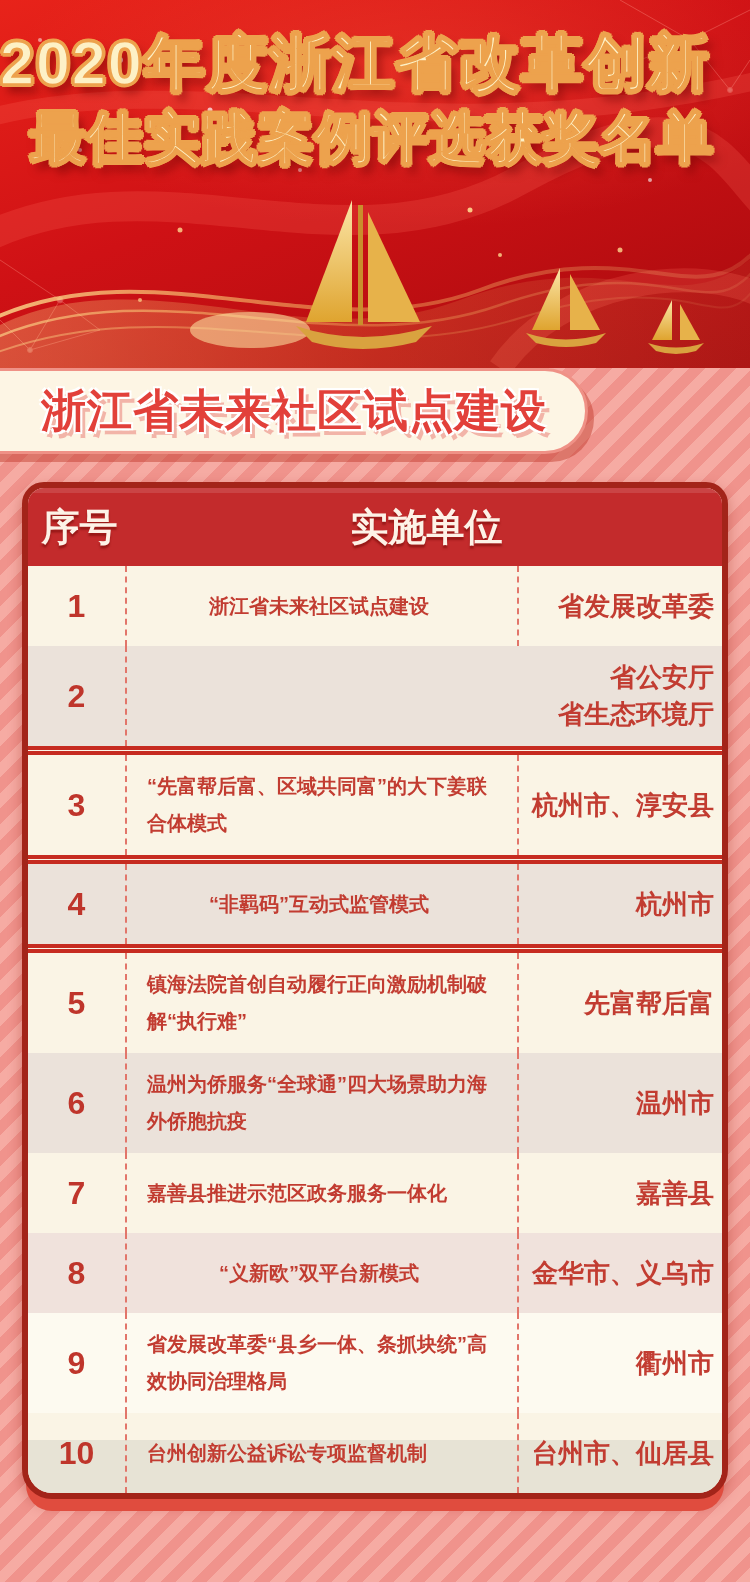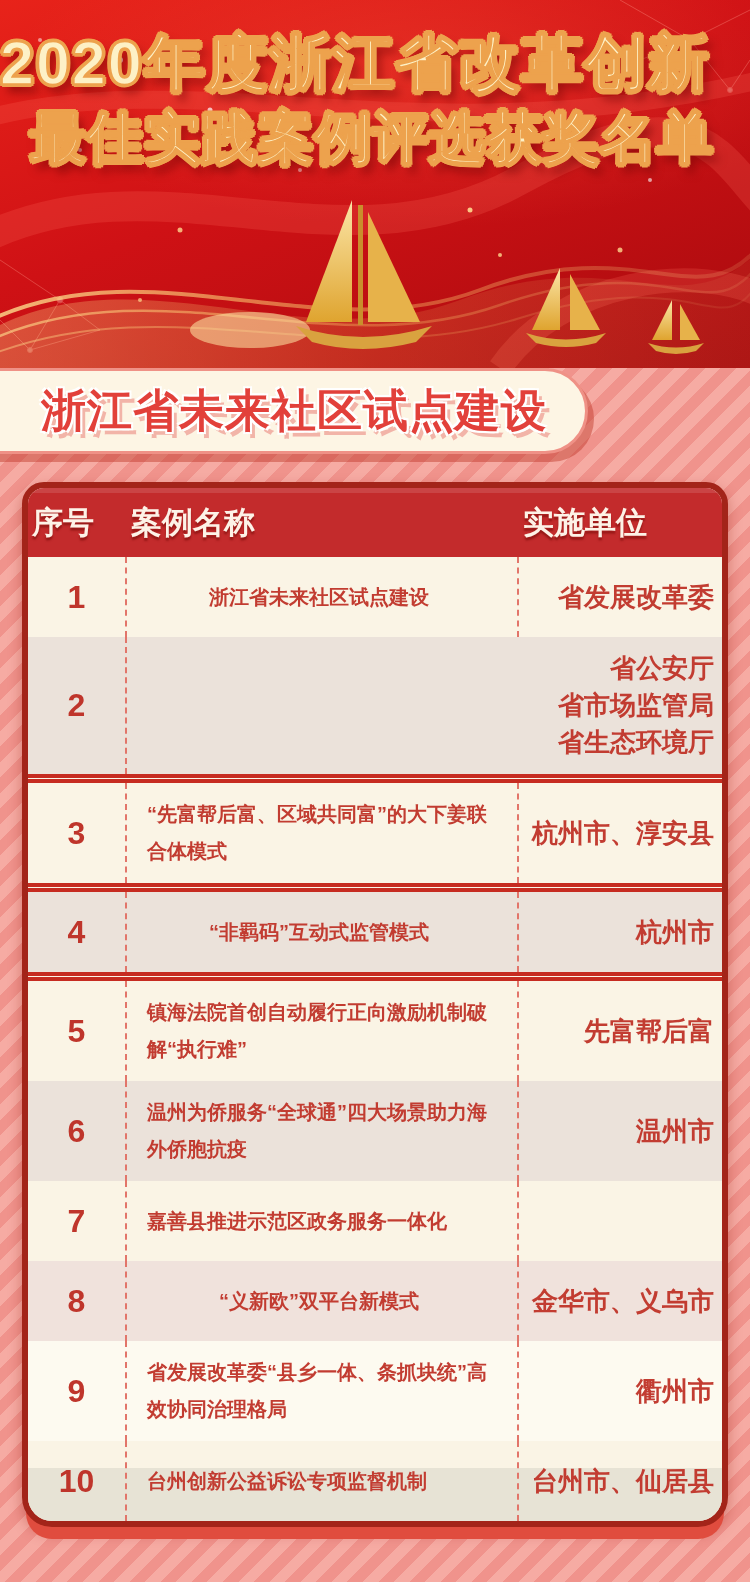--- a/index.html
+++ b/index.html
@@ -68,22 +68,22 @@
     border:6px solid var(--table_border);
     border-radius:22px 22px 30px 30px;
     overflow:hidden;background:var(--row_cream);
     box-shadow:0 16px 0 -4px #e04c3e,0 6px 14px rgba(140,20,10,.35);
   }
   .thead{
     display:flex;background:var(--header_bg);
     box-shadow:inset 0 5px 0 rgba(255,255,255,.12);
   }
   .thead .hc{
-    color:var(--header_text);font-weight:bold;font-size:31px;
-    padding:14px 0 13px 4px;
+    color:var(--header_text);font-weight:bold;font-size:38px;
+    text-align:center;padding:14px 0 13px 4px;
     text-shadow:0 3px 2px rgba(120,12,8,.6);
   }
   .c1{flex:0 0 99px;}
   .c2{flex:0 0 392px;}
   .c3{flex:1;}
 
   .row{display:flex;min-height:80px;align-items:stretch;}
   .shade-cream{background:var(--row_cream);}
   .shade-greige{background:var(--row_greige);}
   .shade-blush{background:var(--row_blush);}
@@ -188,36 +188,34 @@
 
   <div class="content">
 
     <div class="section-pill">
       <span>浙江省未来社区试点建设</span>
     </div>
 
     <div class="table-box">
       <div class="thead">
         <div class="hc c1">序号</div>
-        <div class="hc c2">案例名称</div>
         <div class="hc c3">实施单位</div>
       </div>
       <div id="rows">
           <div class="row shade-cream">
             <div class="cell c-no">1</div>
             <div class="cell c-case center">浙江省未来社区试点建设</div>
             <div class="cell c-org">
               <div>省发展改革委</div>
             </div>
           </div>
           <div class="row shade-greige">
             <div class="cell c-no">2</div>
             <div class="cell c-org">
               <div>省公安厅</div>
-              <div>省市场监管局</div>
               <div>省生态环境厅</div>
             </div>
           </div>
           <div class="slice-break"></div>
           <div class="row shade-cream">
             <div class="cell c-no">3</div>
             <div class="cell c-case">“先富帮后富、区域共同富”的大下姜联合体模式</div>
             <div class="cell c-org">
               <div>杭州市、淳安县</div>
             </div>
@@ -241,20 +239,23 @@
           <div class="row shade-greige">
             <div class="cell c-no">6</div>
             <div class="cell c-case">温州为侨服务“全球通”四大场景助力海外侨胞抗疫</div>
             <div class="cell c-org">
               <div>温州市</div>
             </div>
           </div>
           <div class="row shade-cream">
             <div class="cell c-no">7</div>
             <div class="cell c-case">嘉善县推进示范区政务服务一体化</div>
+            <div class="cell c-org">
+              <div>嘉善县</div>
+            </div>
           </div>
           <div class="row shade-blush">
             <div class="cell c-no">8</div>
             <div class="cell c-case center">“义新欧”双平台新模式</div>
             <div class="cell c-org">
               <div>金华市、义乌市</div>
             </div>
           </div>
           <div class="row shade-white">
             <div class="cell c-no">9</div>

